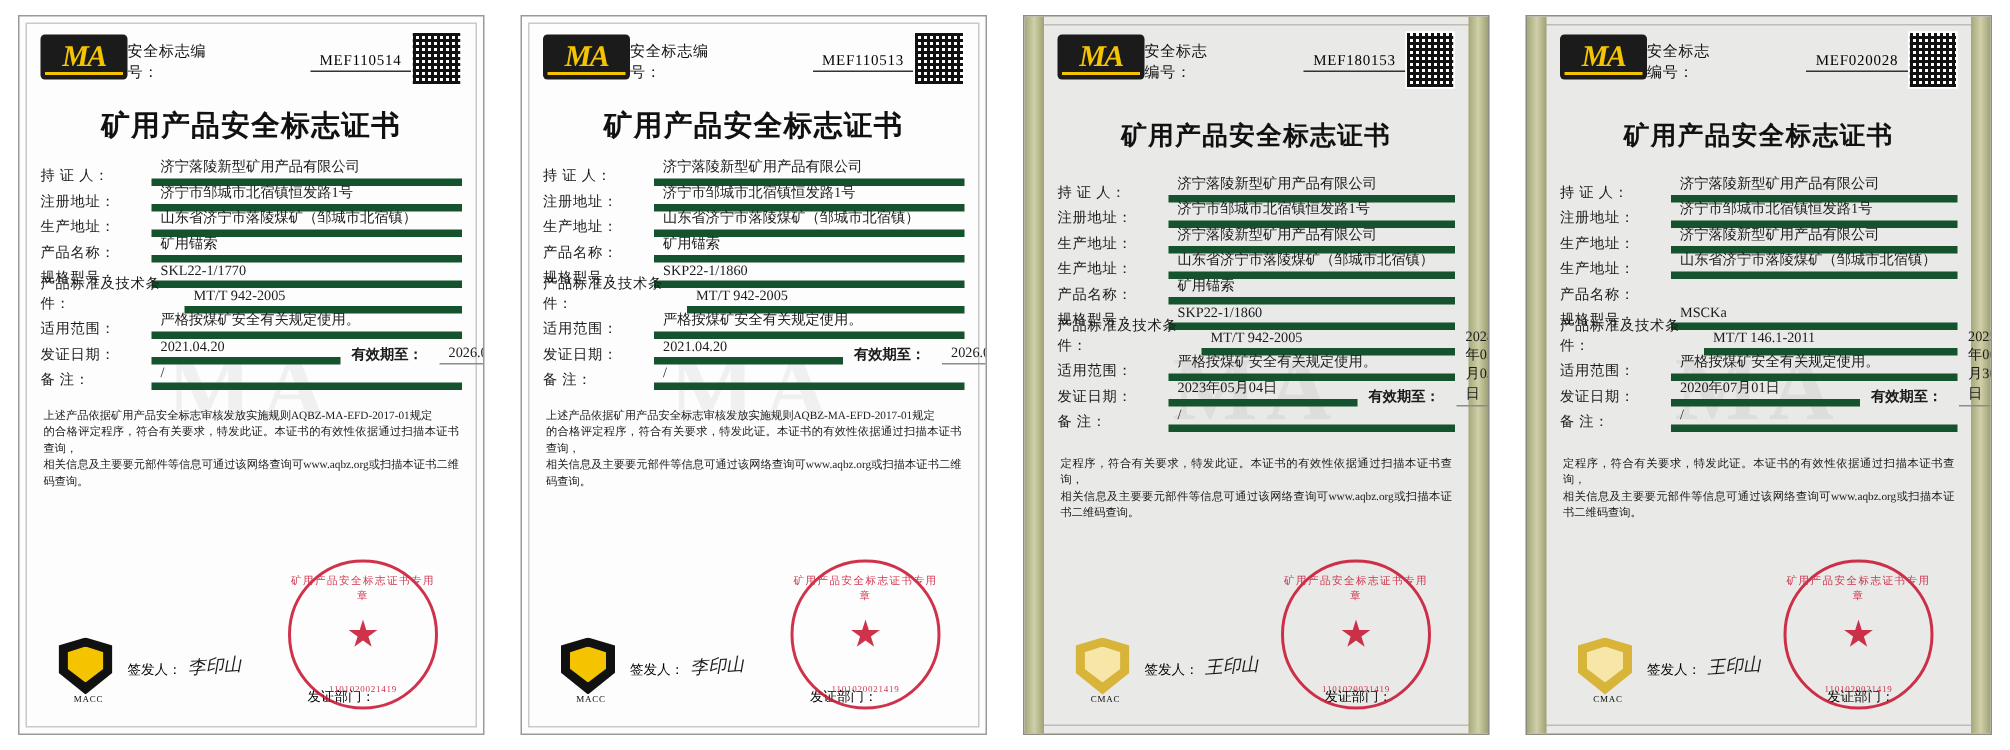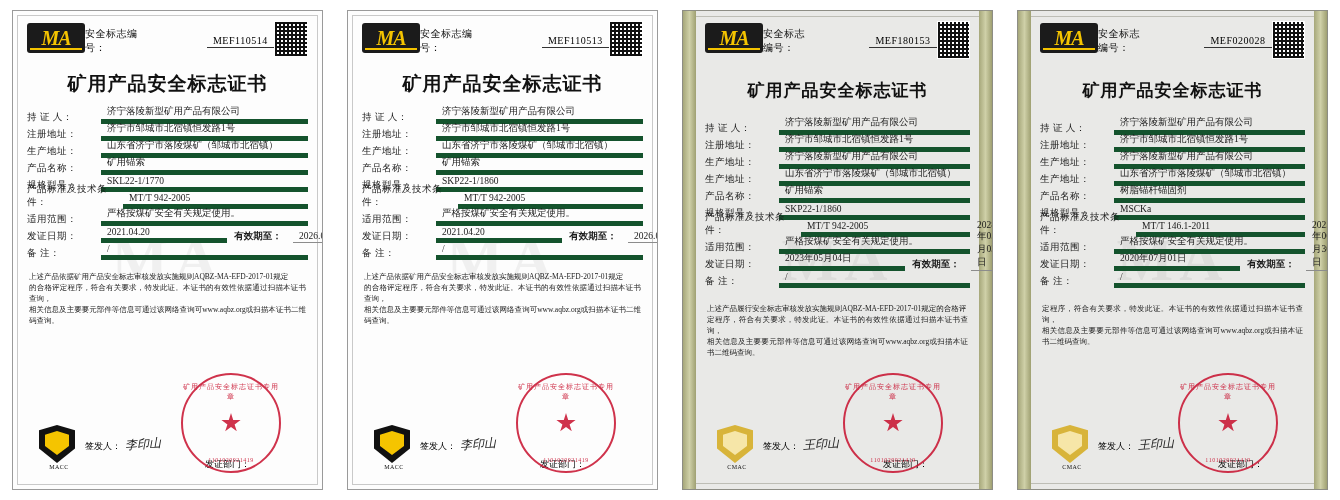--- a/index.html
+++ b/index.html
@@ -59,21 +59,21 @@
   .macc .shield{width:36px;height:38px;background:#111;clip-path:polygon(50% 0,100% 14%,100% 62%,50% 100%,0 62%,0 14%);position:relative;}
   .macc .shield:after{content:"";position:absolute;left:6px;top:6px;width:24px;height:24px;background:#f5c400;clip-path:polygon(50% 0,100% 16%,100% 62%,50% 100%,0 62%,0 16%);}
   .macc .txt{font-size:6px;text-align:center;color:#111;margin-top:1px;letter-spacing:0.5px;}
   .macc.gold .shield{background:#d8b43a;}
   .macc.gold .shield:after{background:#f6e6a8;}
 
   .signblock{position:absolute;left:58px;bottom:26px;font-size:9px;display:flex;align-items:flex-end;gap:4px;}
   .sign-label{}
   .sign-name{font-family:"Liberation Serif",serif;font-style:italic;font-size:12px;transform:rotate(-4deg);color:#1a1a1a;}
   .dept{position:absolute;left:178px;bottom:8px;font-size:9px;}
-  .seal{position:absolute;right:27px;bottom:6px;width:96px;height:96px;border-radius:50%;border:2.5px solid #c8102e;opacity:.85;}
+  .seal{position:absolute;right:16px;bottom:6px;width:96px;height:96px;border-radius:50%;border:2.5px solid #c8102e;opacity:.85;}
   .seal:before{content:"";position:absolute;left:50%;top:50%;width:20px;height:20px;margin:-10px 0 0 -10px;background:#c8102e;clip-path:polygon(50% 0,61% 35%,98% 35%,68% 57%,79% 91%,50% 70%,21% 91%,32% 57%,2% 35%,39% 35%);}
   .seal .arc{position:absolute;left:0;right:0;top:7px;text-align:center;font-size:7px;color:#c8102e;letter-spacing:1px;}
   .seal .btm{position:absolute;left:0;right:0;bottom:8px;text-align:center;font-size:6px;color:#c8102e;letter-spacing:.5px;}
 
   .watermark{position:absolute;left:50%;top:52%;transform:translate(-50%,-50%);font-size:60px;font-weight:bold;color:rgba(0,0,0,.05);letter-spacing:6px;pointer-events:none;white-space:nowrap;}
 </style>
 </head>
 <body>
 
 <div class="sheet">
@@ -308,21 +308,20 @@
             <div class="rlabel2">有效期至：</div>
             <div class="rvalue2">2028年05月03日</div>
           </div>
           <div class="row">
             <div class="rlabel">备 注：</div>
             <div class="rvalue">/</div>
           </div>
         </div>
 
         <div class="note" style="margin-top:16px;">
-          <span class="ln">上述产品履行安全标志审核发放实施规则AQBZ-MA-EFD-2017-01规定的合格评</span>
           <span class="ln">定程序，符合有关要求，特发此证。本证书的有效性依据通过扫描本证书查询，</span>
           <span class="ln">相关信息及主要要元部件等信息可通过该网络查询可www.aqbz.org或扫描本证书二维码查询。</span>
         </div>
 
         <div class="footer">
           <div class="macc gold">
             <div class="shield"></div>
             <div class="txt">CMAC</div>
           </div>
           <div class="signblock">
@@ -372,21 +371,20 @@
           <div class="row">
             <div class="rlabel">生产地址：</div>
             <div class="rvalue">济宁落陵新型矿用产品有限公司</div>
           </div>
           <div class="row">
             <div class="rlabel">生产地址：</div>
             <div class="rvalue">山东省济宁市落陵煤矿（邹城市北宿镇）</div>
           </div>
           <div class="row">
             <div class="rlabel">产品名称：</div>
-            <div class="rvalue">树脂锚杆锚固剂</div>
           </div>
           <div class="row">
             <div class="rlabel">规格型号：</div>
             <div class="rvalue">MSCKa</div>
           </div>
           <div class="row">
             <div class="rlabel wide">产品标准及技术条件：</div>
             <div class="rvalue">MT/T 146.1-2011</div>
           </div>
           <div class="row">

